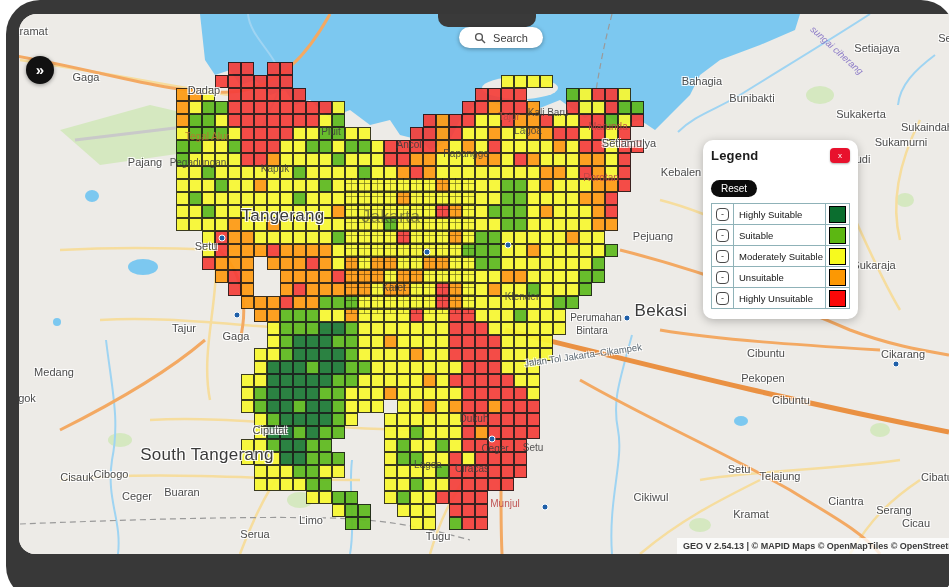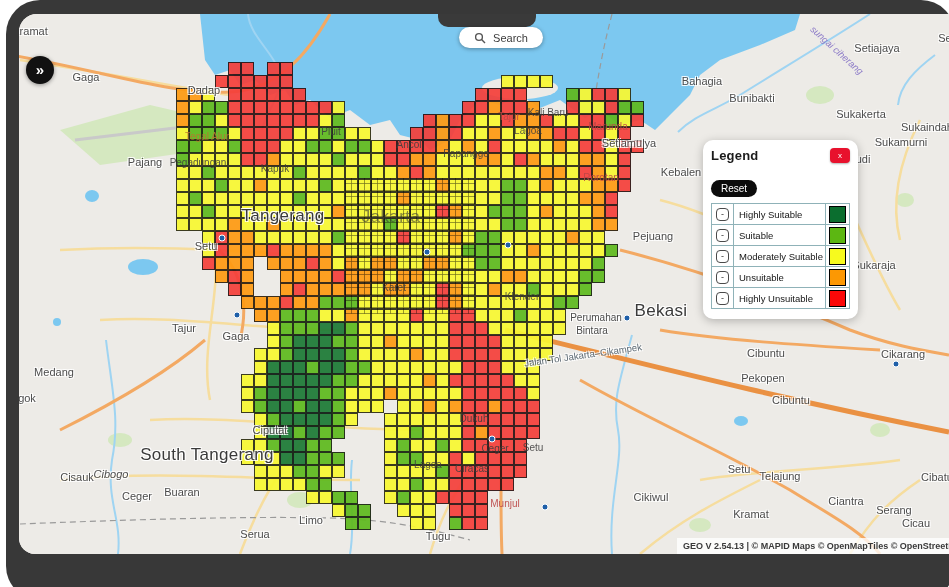--- a/index.html
+++ b/index.html
@@ -995,21 +995,21 @@
             <span class="lbl town" style="left: 145px; top: 162px;">Pajang</span>
             <span class="lbl city" style="left: 283px; top: 216px;">Tangerang</span>
             <span class="lbl town" style="left: 206px; top: 246px;">Setu</span>
             <span class="lbl town" style="left: 184px; top: 328px;">Tajur</span>
             <span class="lbl town" style="left: 236px; top: 336px;">Gaga</span>
             <span class="lbl town" style="left: 54px; top: 372px;">Medang</span>
             <span class="lbl town" style="left: 27px; top: 398px;">gok</span>
             <span class="lbl city" style="left: 207px; top: 455px;">South Tangerang</span>
             <span class="lbl town" style="left: 270px; top: 430px;">Ciputat</span>
             <span class="lbl town" style="left: 77px; top: 477px;">Cisauk</span>
-            <span class="lbl town" style="left: 111px; top: 474px; font-style: italic;">Cibogo</span>
+            <span class="lbl town" style="left: 111px; top: 474px;">Cibogo</span>
             <span class="lbl town" style="left: 137px; top: 496px;">Ceger</span>
             <span class="lbl town" style="left: 182px; top: 492px;">Buaran</span>
             <span class="lbl town" style="left: 255px; top: 534px;">Serua</span>
             <span class="lbl town" style="left: 311px; top: 520px;">Limo</span>
             <span class="lbl town" style="left: 438px; top: 536px;">Tugu</span>
             <span class="lbl town" style="left: 877px; top: 48px;">Setiajaya</span>
             <span class="lbl town" style="left: 945px; top: 38px;">Se</span>
             <span class="lbl town" style="left: 702px; top: 81px;">Bahagia</span>
             <span class="lbl town" style="left: 752px; top: 98px;">Bunibakti</span>
             <span class="lbl town" style="left: 861px; top: 114px;">Sukakerta</span>

